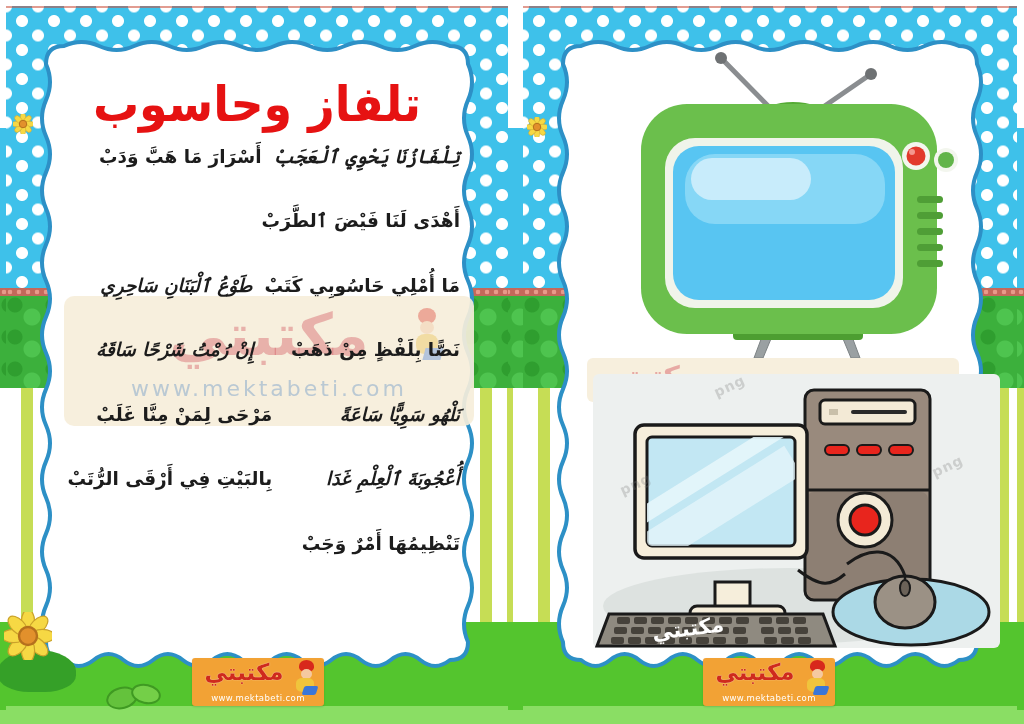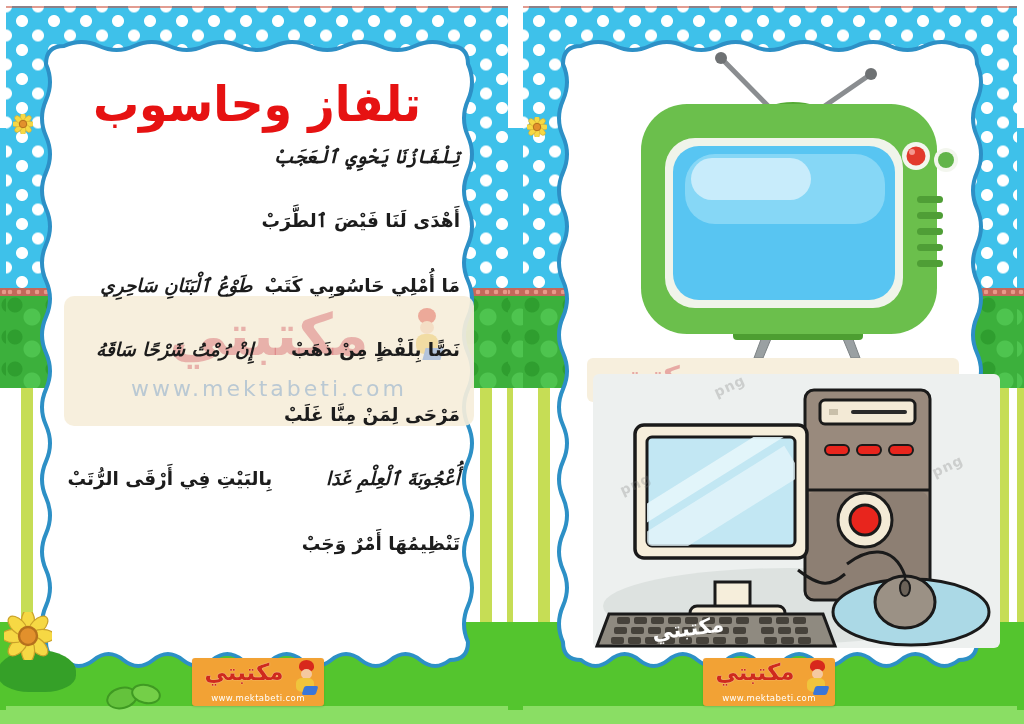--- a/index.html
+++ b/index.html
@@ -170,33 +170,35 @@
           <div class="k3"></div>
           <div class="k4"></div>
       </div>
     </div>
 
     <h1 class="poem-title">تلفاز وحاسوب</h1>
 
     <div class="verses">
       <div class="verse">
         <span class="hemi hemi-first">تِلْفَازُنَا يَحْوِي ٱلْعَجَبْ</span>
+        <span class="hemi hemi-second">أَسْرَارَ مَا هَبَّ وَدَبْ</span>
       </div>
       <div class="verse">
         <span class="hemi hemi-second">أَهْدَى لَنَا فَيْضَ ٱلطَّرَبْ</span>
       </div>
       <div class="verse">
         <span class="hemi hemi-second">مَا أُمْلِي حَاسُوبِي كَتَبْ</span>
         <span class="hemi hemi-first">طَوْعُ ٱلْبَنَانِ سَاحِرِي</span>
       </div>
       <div class="verse">
         <span class="hemi hemi-second">نَصًّا بِلَفْظٍ مِنْ ذَهَبْ</span>
         <span class="hemi hemi-first">إِنْ رُمْتُ شَرْحًا سَاقَهُ</span>
       </div>
       <div class="verse">
+        <span class="hemi hemi-first">نَلْهُو سَوِيًّا سَاعَةً</span>
         <span class="hemi hemi-second">مَرْحَى لِمَنْ مِنَّا غَلَبْ</span>
       </div>
       <div class="verse">
         <span class="hemi hemi-first">أُعْجُوبَةَ ٱلْعِلْمِ غَدَا</span>
         <span class="hemi hemi-second">بِالبَيْتِ فِي أَرْقَى الرُّتَبْ</span>
       </div>
       <div class="verse">
         <span class="hemi hemi-second">تَنْظِيمُهَا أَمْرٌ وَجَبْ</span>
       </div>
     </div>

